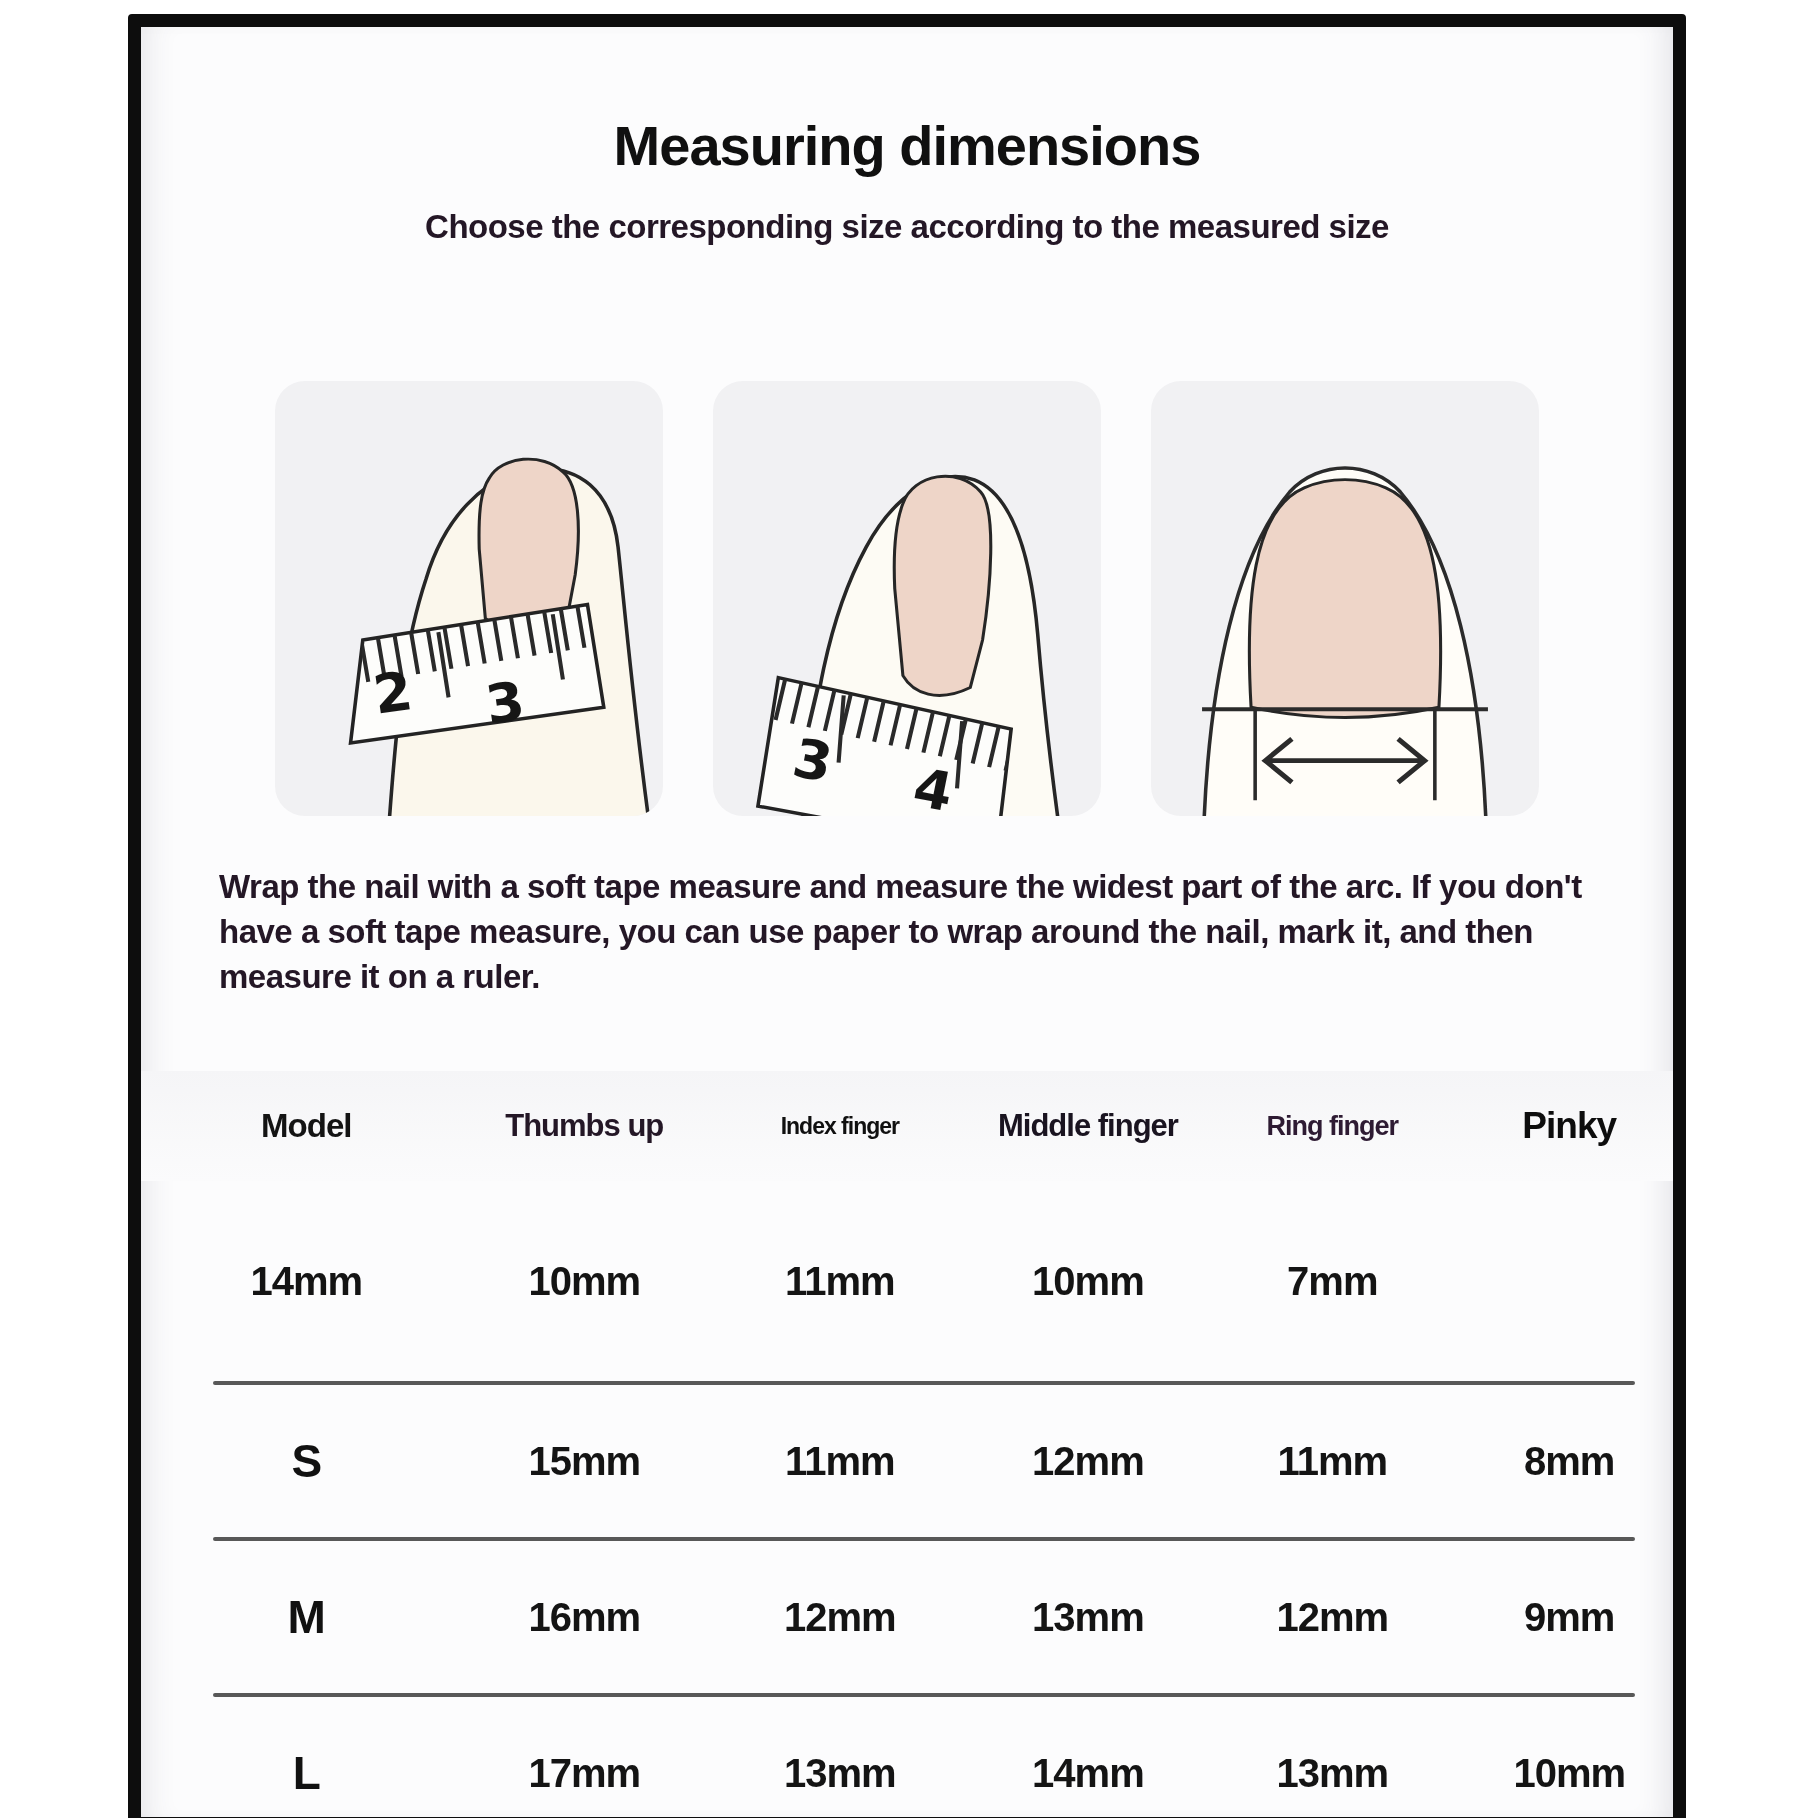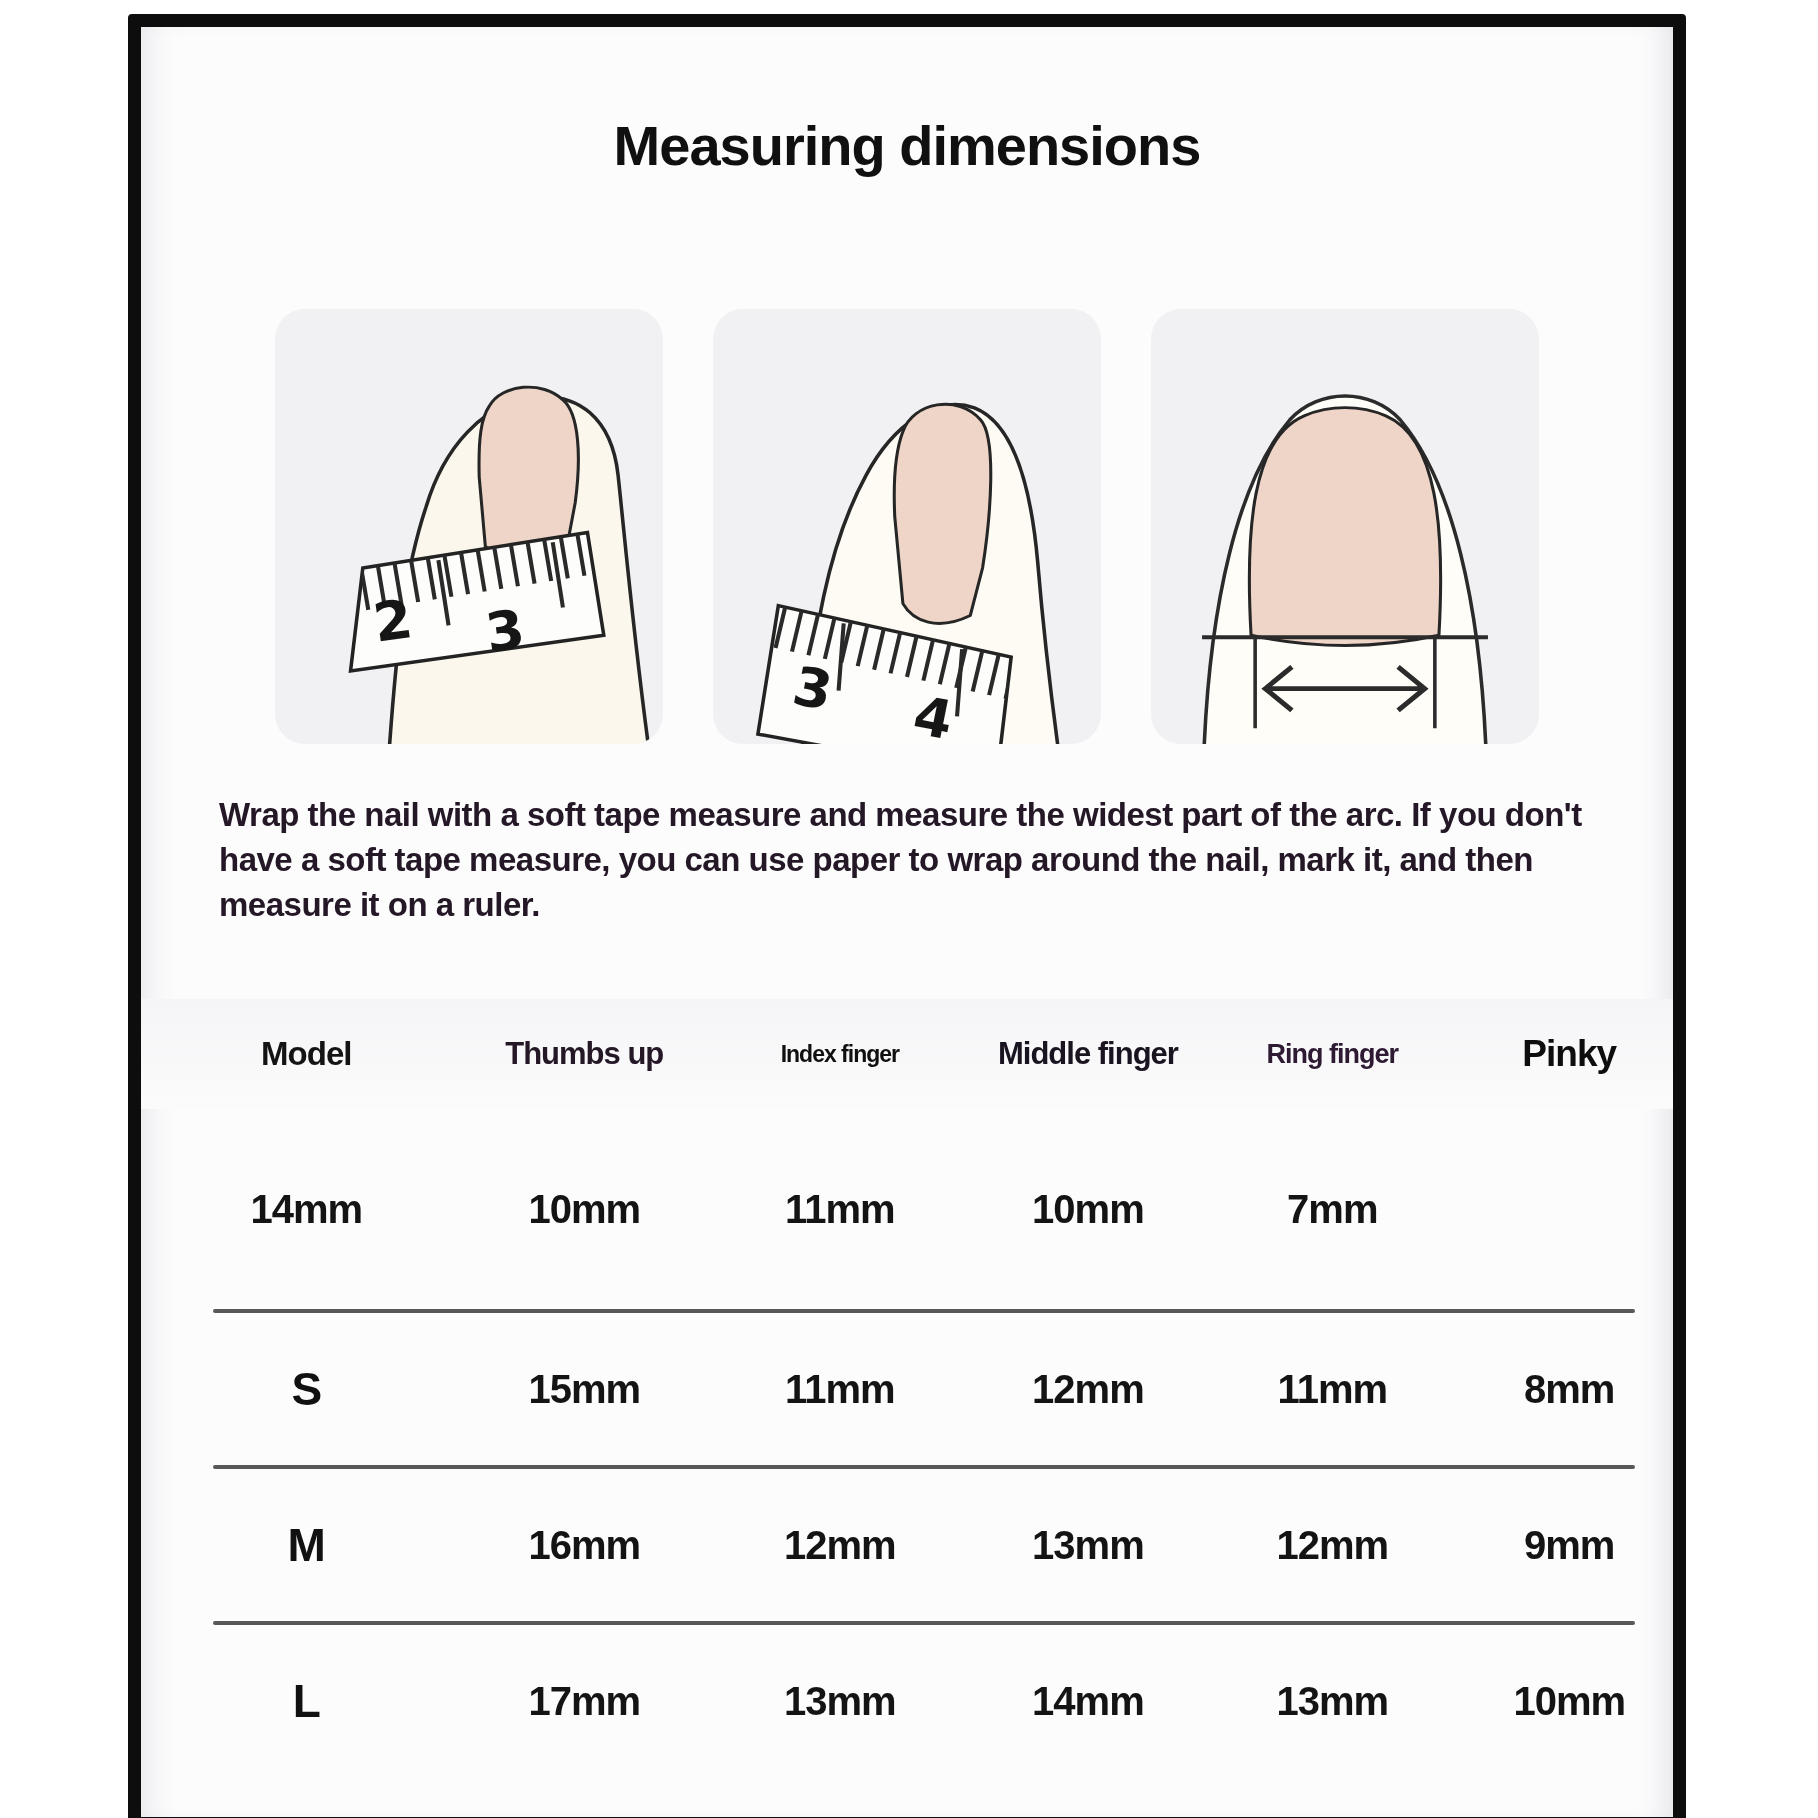--- a/index.html
+++ b/index.html
@@ -33,20 +33,21 @@
   .tdata .cell.model{font-size:46px;color:#111;}
   .divider{height:4px;background:#585858;width:calc(100% - 110px);margin-left:72px;border-radius:2px;}
   .num{font-family:"DejaVu Sans",sans-serif;font-weight:bold;font-size:54px;fill:#161616;}
 </style>
 </head>
 <body>
 
 <div class="card">
 
   <div class="title">Measuring dimensions</div>
+  <div class="subtitle">Choose the corresponding size according to the measured size</div>
 
   <div class="panels">
 
     <div class="panel">
       <svg viewBox="0 0 380 440" preserveAspectRatio="none">
         <defs>
             <clipPath id="c1">
               <path d="M86,262 L306,226 L322,330 L74,366 Z"></path>
             </clipPath>
           </defs>

